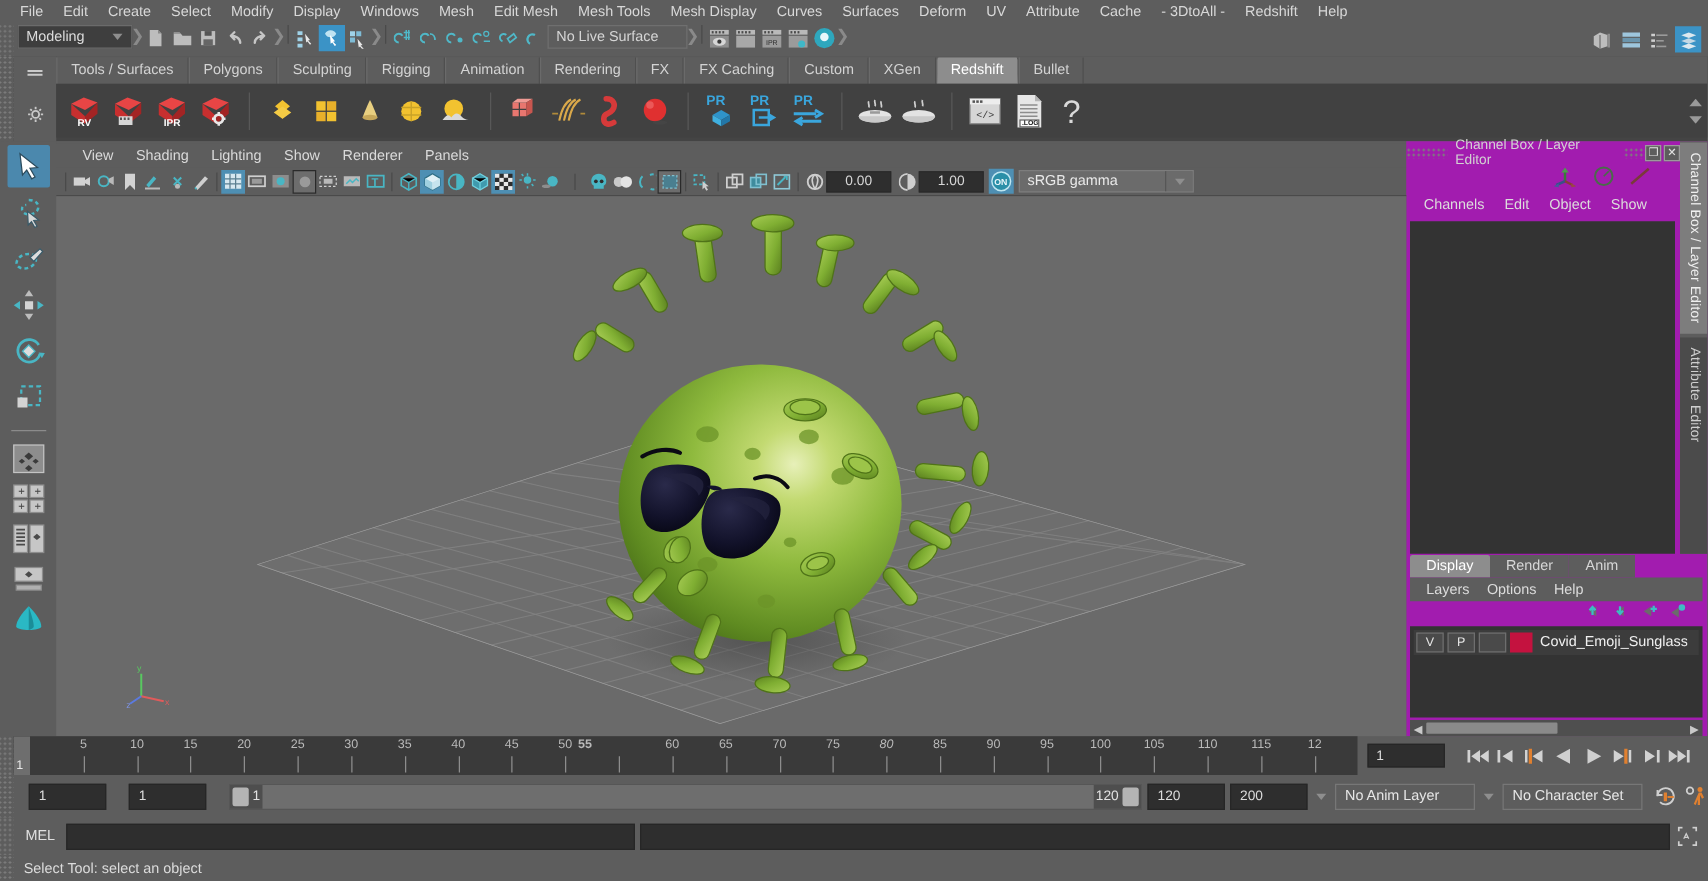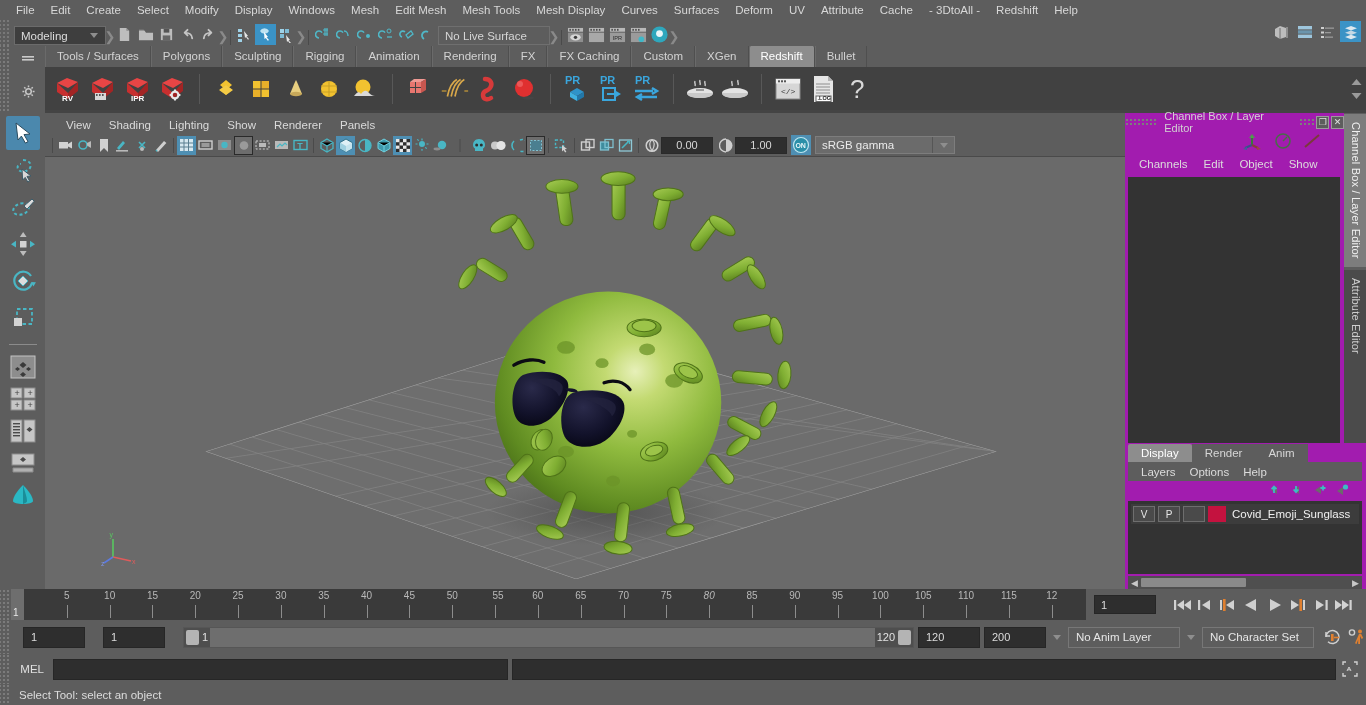--- a/index.html
+++ b/index.html
@@ -11,21 +11,21 @@
     color:#cfcfcf;
     -webkit-font-smoothing:antialiased;
   }
   .app{ width:1366px; height:705px; position:relative; background:#5d5d5d; display:flex; flex-direction:column; }
 
   
   .menubar{ height:20px; background:#5d5d5d; display:flex; align-items:center; padding-left:8px; flex:0 0 auto; }
   .menubar .mi{ padding:0 8px; height:20px; line-height:20px; color:#d8d8d8; font-size:11.5px; cursor:default; }
 
   
-  .statusline{ height:25px; background:#5d5d5d; display:flex; align-items:flex-end; flex:0 0 auto; position:relative; }
+  .statusline{ height:25px; background:#5d5d5d; display:flex; align-items:flex-start; flex:0 0 auto; position:relative; }
   .gripdots{ width:11px; height:100%; background-image:radial-gradient(#787878 0.8px, transparent 1px);
              background-size:4px 4px; background-position:2px 3px; flex:0 0 auto; }
   .menuselect{ width:92px; height:19px; background:#3e3e3e; border:1px solid #6b6b6b; display:flex; align-items:center;
                padding-left:6px; margin-left:3px; position:relative; font-size:11.5px; color:#dcdcdc; }
   .menuselect .arrow{ position:absolute; right:2px; top:0; width:18px; height:17px; display:flex; align-items:center; justify-content:center; }
   .tri-d{ width:0;height:0;border-left:4.5px solid transparent;border-right:4.5px solid transparent;border-top:5px solid #8e8e8e; }
   .sepsm{ width:1px; height:15px; background:#4a4a4a; margin:0 3px; }
   .brk{ width:8px; height:17px; display:flex; align-items:center; justify-content:center; color:#8a8a8a; font-size:13px; }
   .sbtn{ width:21px; height:21px; display:flex; align-items:center; justify-content:center; flex:0 0 auto; }
   .sbtn svg{ display:block; }
@@ -1266,21 +1266,21 @@
           <div class="tlab" style="left: 269.935px;">30</div>
           <div class="tick" style="left: 312.758px;"></div>
           <div class="tlab" style="left: 312.758px;">35</div>
           <div class="tick" style="left: 355.581px;"></div>
           <div class="tlab" style="left: 355.581px;">40</div>
           <div class="tick" style="left: 398.403px;"></div>
           <div class="tlab" style="left: 398.403px;">45</div>
           <div class="tick" style="left: 441.226px;"></div>
           <div class="tlab" style="left: 441.226px;">50</div>
           <div class="tick" style="left: 484.048px;"></div>
-          <div class="tlab" style="left: 487px;">55</div>
+          <div class="tlab" style="left: 457px; font-weight: bold;">55</div>
           <div class="tick" style="left: 526.871px;"></div>
           <div class="tlab" style="left: 526.871px;">60</div>
           <div class="tick" style="left: 569.694px;"></div>
           <div class="tlab" style="left: 569.694px;">65</div>
           <div class="tick" style="left: 612.516px;"></div>
           <div class="tlab" style="left: 612.516px;">70</div>
           <div class="tick" style="left: 655.339px;"></div>
           <div class="tlab" style="left: 655.339px;">75</div>
           <div class="tick" style="left: 698.161px;"></div>
           <div class="tlab" style="left: 698.161px; font-style: italic;">80</div>

